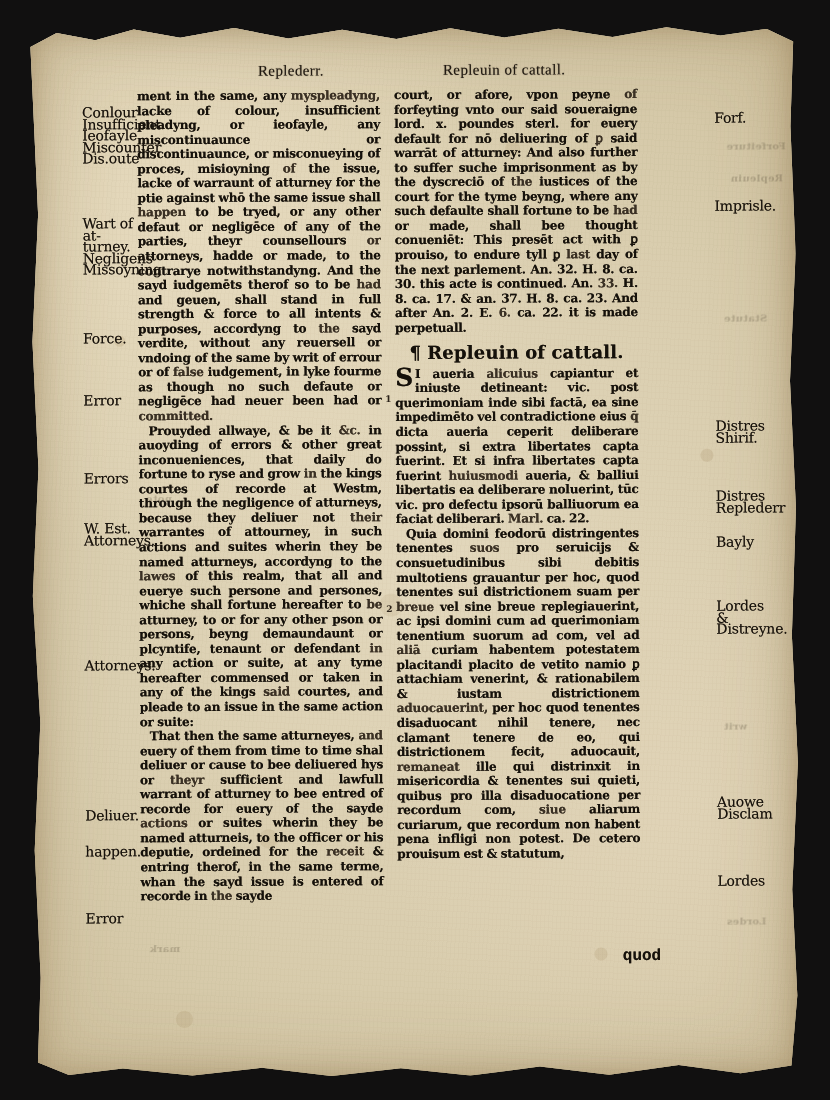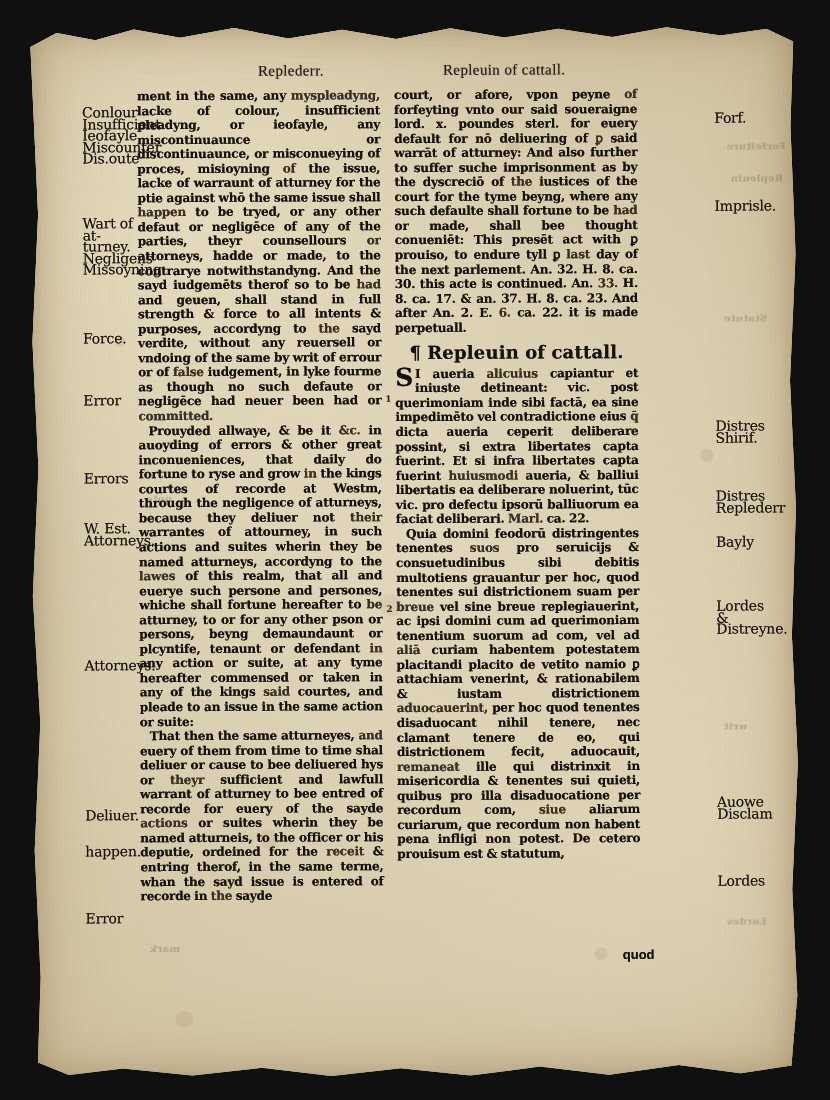--- a/index.html
+++ b/index.html
@@ -83,22 +83,22 @@
         text-shadow:0 0 .6px rgba(30,20,8,.6);}
   .note.left{left:56px;width:58px;text-align:left;}
   .note.right{left:688px;width:66px;text-align:left;}
 
   
   .ghost{position:absolute;font-family:"DejaVu Serif", serif;
          font-weight:700;font-size:10px;color:rgba(90,78,58,.30);
          letter-spacing:.3px;filter:blur(.5px);
          transform:scaleX(-1);pointer-events:none;}
 
-  .catch{position:absolute;font-family:Liberation Sans, sans-serif;
-         font-size:13px;font-weight:700;color:#15110b;
+  .catch{position:absolute;font-family:Liberation Mono, monospace;
+         font-size:16px;font-weight:700;color:#15110b;
          text-shadow:0 0 .6px rgba(30,20,8,.7);}
 
   
   .faded{color:#3a3024;}
 </style>
 </head>
 <body>
 
 <div id="scene">
   <div id="leaf">

